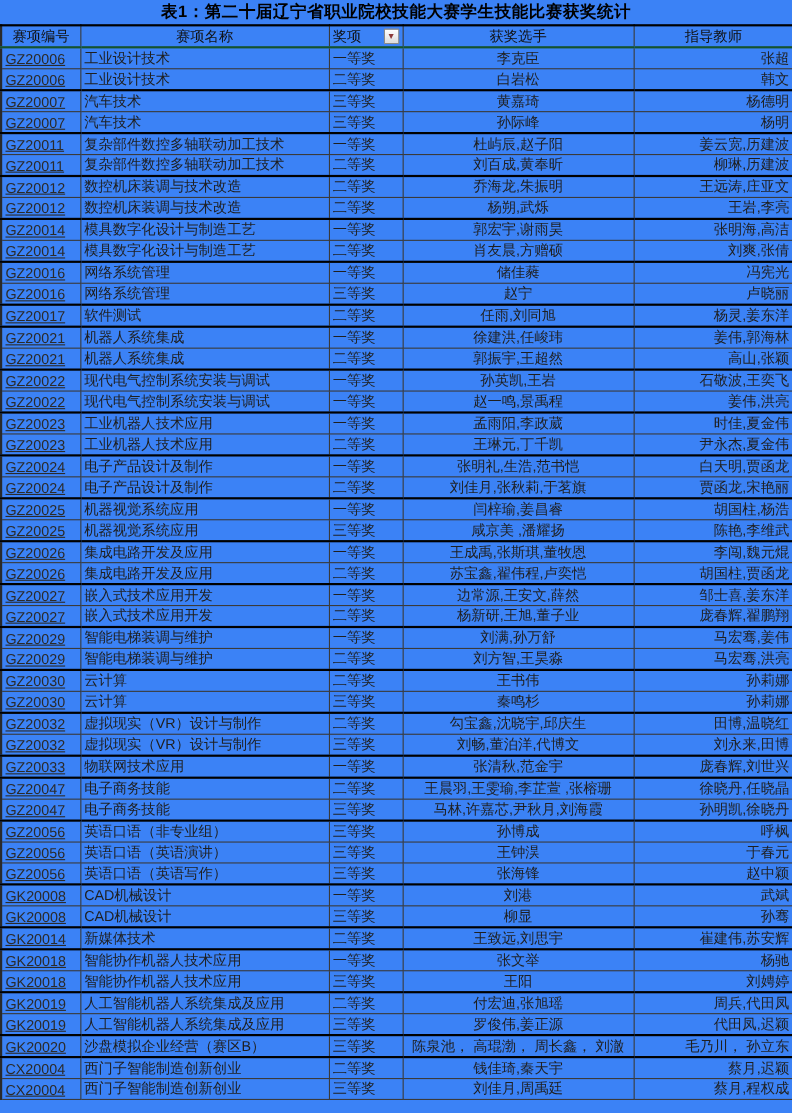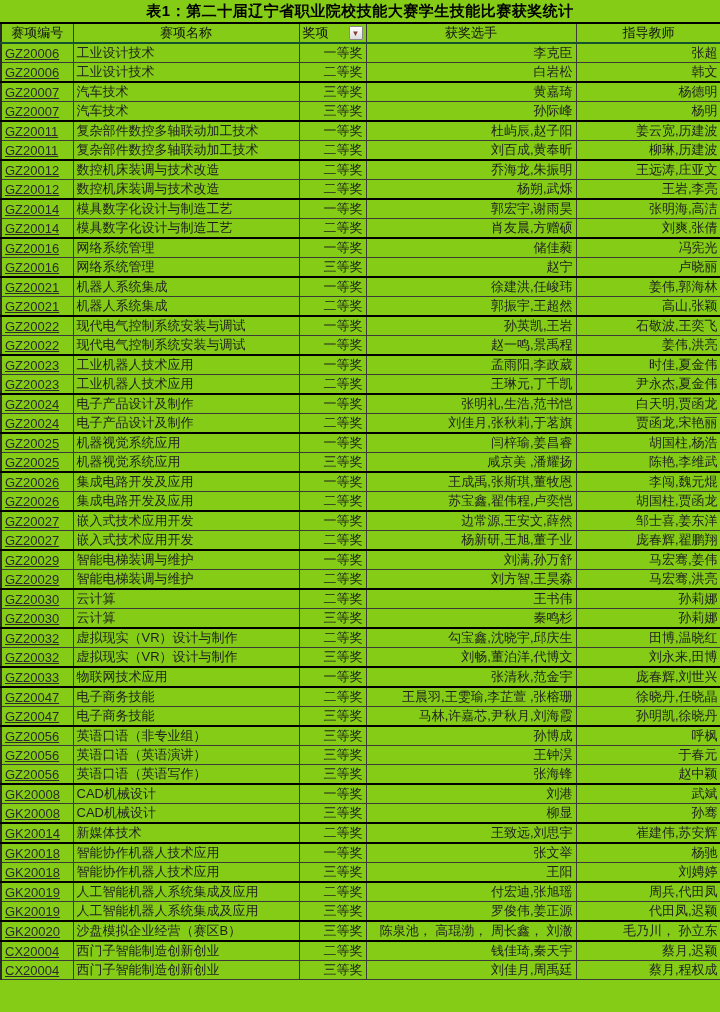--- a/index.html
+++ b/index.html
@@ -2,21 +2,21 @@
 <html><head>
 <meta charset="utf-8">
 <style>
   * { margin: 0; padding: 0; box-sizing: border-box; }
   html, body { background: #ffffff; }
   body {
     width: 720px; height: 1012px; overflow: hidden;
     font-family: "Liberation Sans", sans-serif;
     color: #1a1a1a;
   }
-  .page { width: 720px; height: 1012px; background: #84cc16; }
+  .page { width: 720px; height: 1012px; background: #3b82f6; }
   .title {
     height: 22px; line-height: 22px; text-align: center;
     font-size: 15px; font-weight: bold; color: #000;
     letter-spacing: 0.5px;
   }
   table.grid {
     width: 720px; table-layout: fixed; border-collapse: collapse;
     border-top: 2px solid #000;
     border-left: 2px solid #2a2a2a;
     border-right: 1px solid #2a2a2a;
@@ -30,22 +30,22 @@
     border: 1px solid #3a3a3a;
     font-size: 13px; font-weight: normal;
     white-space: nowrap; overflow: hidden;
     color: #1f1f1f;
     padding: 0 3px;
   }
   thead th { height: 20px; text-align: center; border-bottom: 2px solid #14532d; color: #111; }
   tbody td { height: 19px; }
   td.c-code { text-align: left; color: #2b2b2b; text-decoration: underline; }
   td.c-name { text-align: left; }
-  td.c-award { text-align: right; }
-  td.c-contestants { text-align: right; margin-left: 40px; }
+  td.c-award { text-align: left; }
+  td.c-contestants { text-align: center; margin-left: 40px; }
   td.c-teachers { text-align: right; }
   tr.group-end td { border-bottom: 2px solid #000; }
   .hdr-award-wrap { display: inline-flex; align-items: center; gap: 20px; justify-content: center; }
   .filter-btn {
     display: inline-flex; align-items: center; justify-content: center;
     width: 14px; height: 14px;
     border: 1px solid #8a8a8a;
     background: linear-gradient(#ffffff, #dcdcdc);
     border-radius: 1px;
     cursor: pointer;
@@ -162,20 +162,27 @@
           <td class="c-contestants">储佳蕤</td>
           <td class="c-teachers">冯宪光</td>
         </tr>
         <tr class="group-end">
           <td class="c-code">GZ20016</td>
           <td class="c-name">网络系统管理</td>
           <td class="c-award">三等奖</td>
           <td class="c-contestants">赵宁</td>
           <td class="c-teachers">卢晓丽</td>
         </tr>
+        <tr class="group-end">
+          <td class="c-code">GZ20017</td>
+          <td class="c-name">软件测试</td>
+          <td class="c-award">二等奖</td>
+          <td class="c-contestants">任雨,刘同旭</td>
+          <td class="c-teachers">杨灵,姜东洋</td>
+        </tr>
         <tr>
           <td class="c-code">GZ20021</td>
           <td class="c-name">机器人系统集成</td>
           <td class="c-award">一等奖</td>
           <td class="c-contestants">徐建洪,任峻玮</td>
           <td class="c-teachers">姜伟,郭海林</td>
         </tr>
         <tr class="group-end">
           <td class="c-code">GZ20021</td>
           <td class="c-name">机器人系统集成</td>

